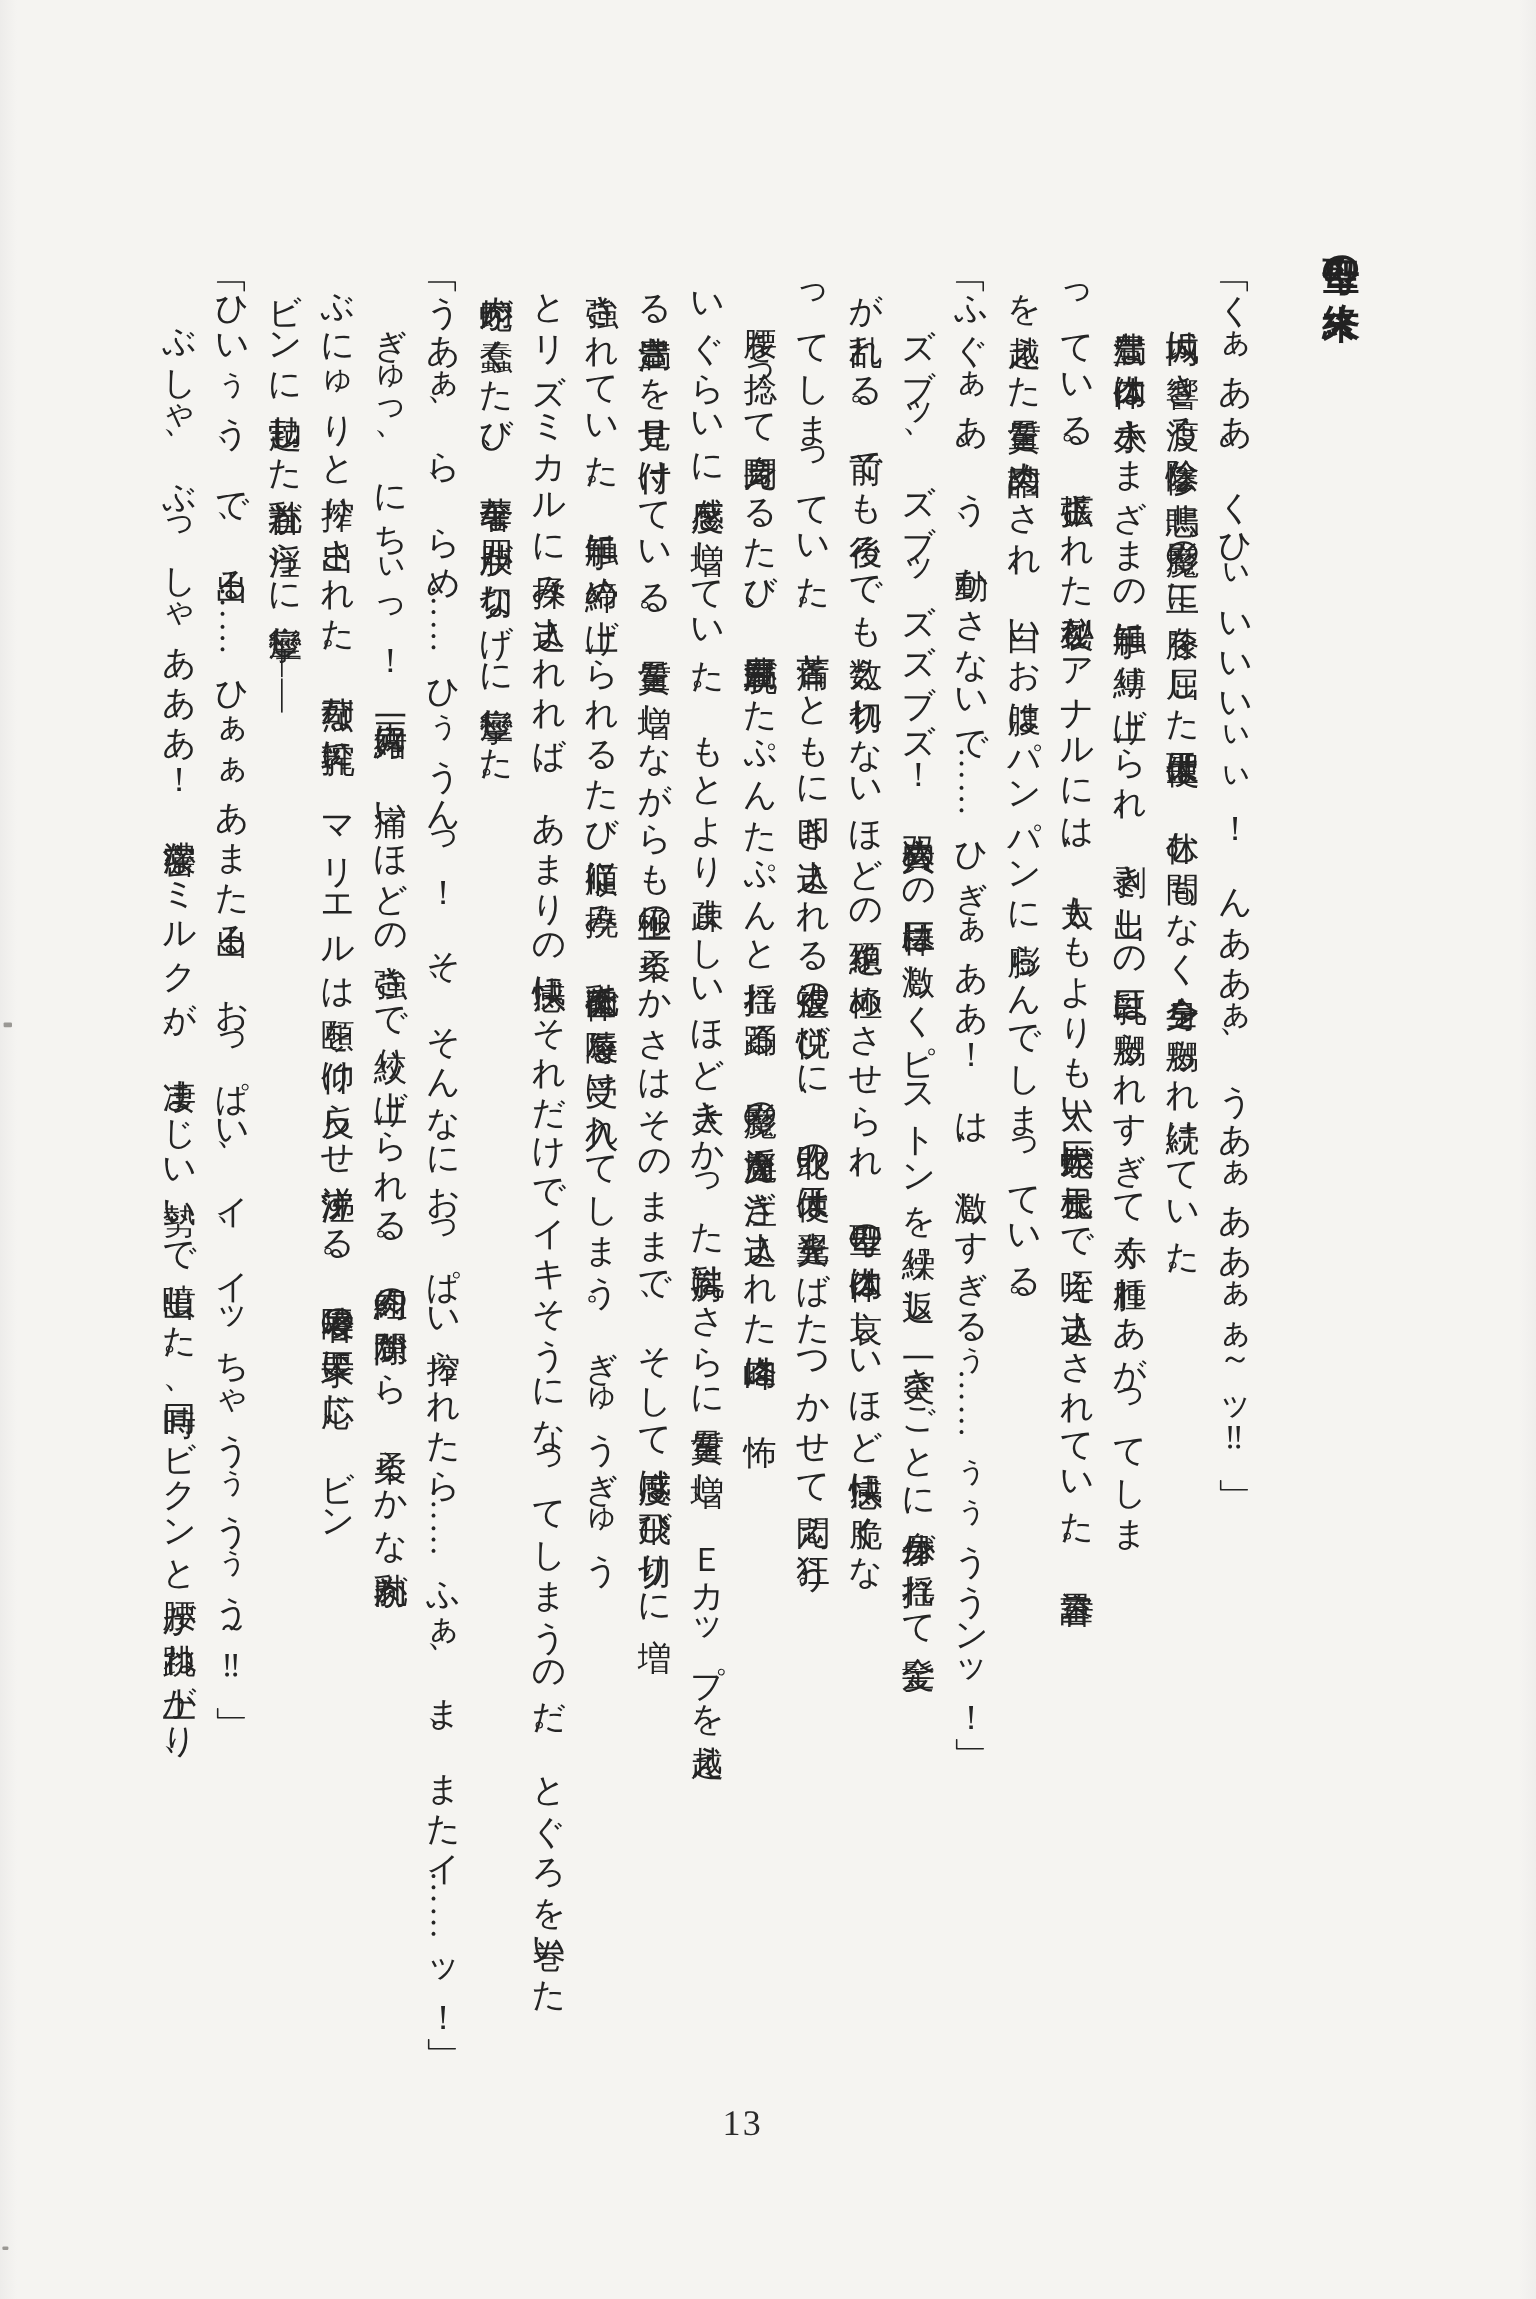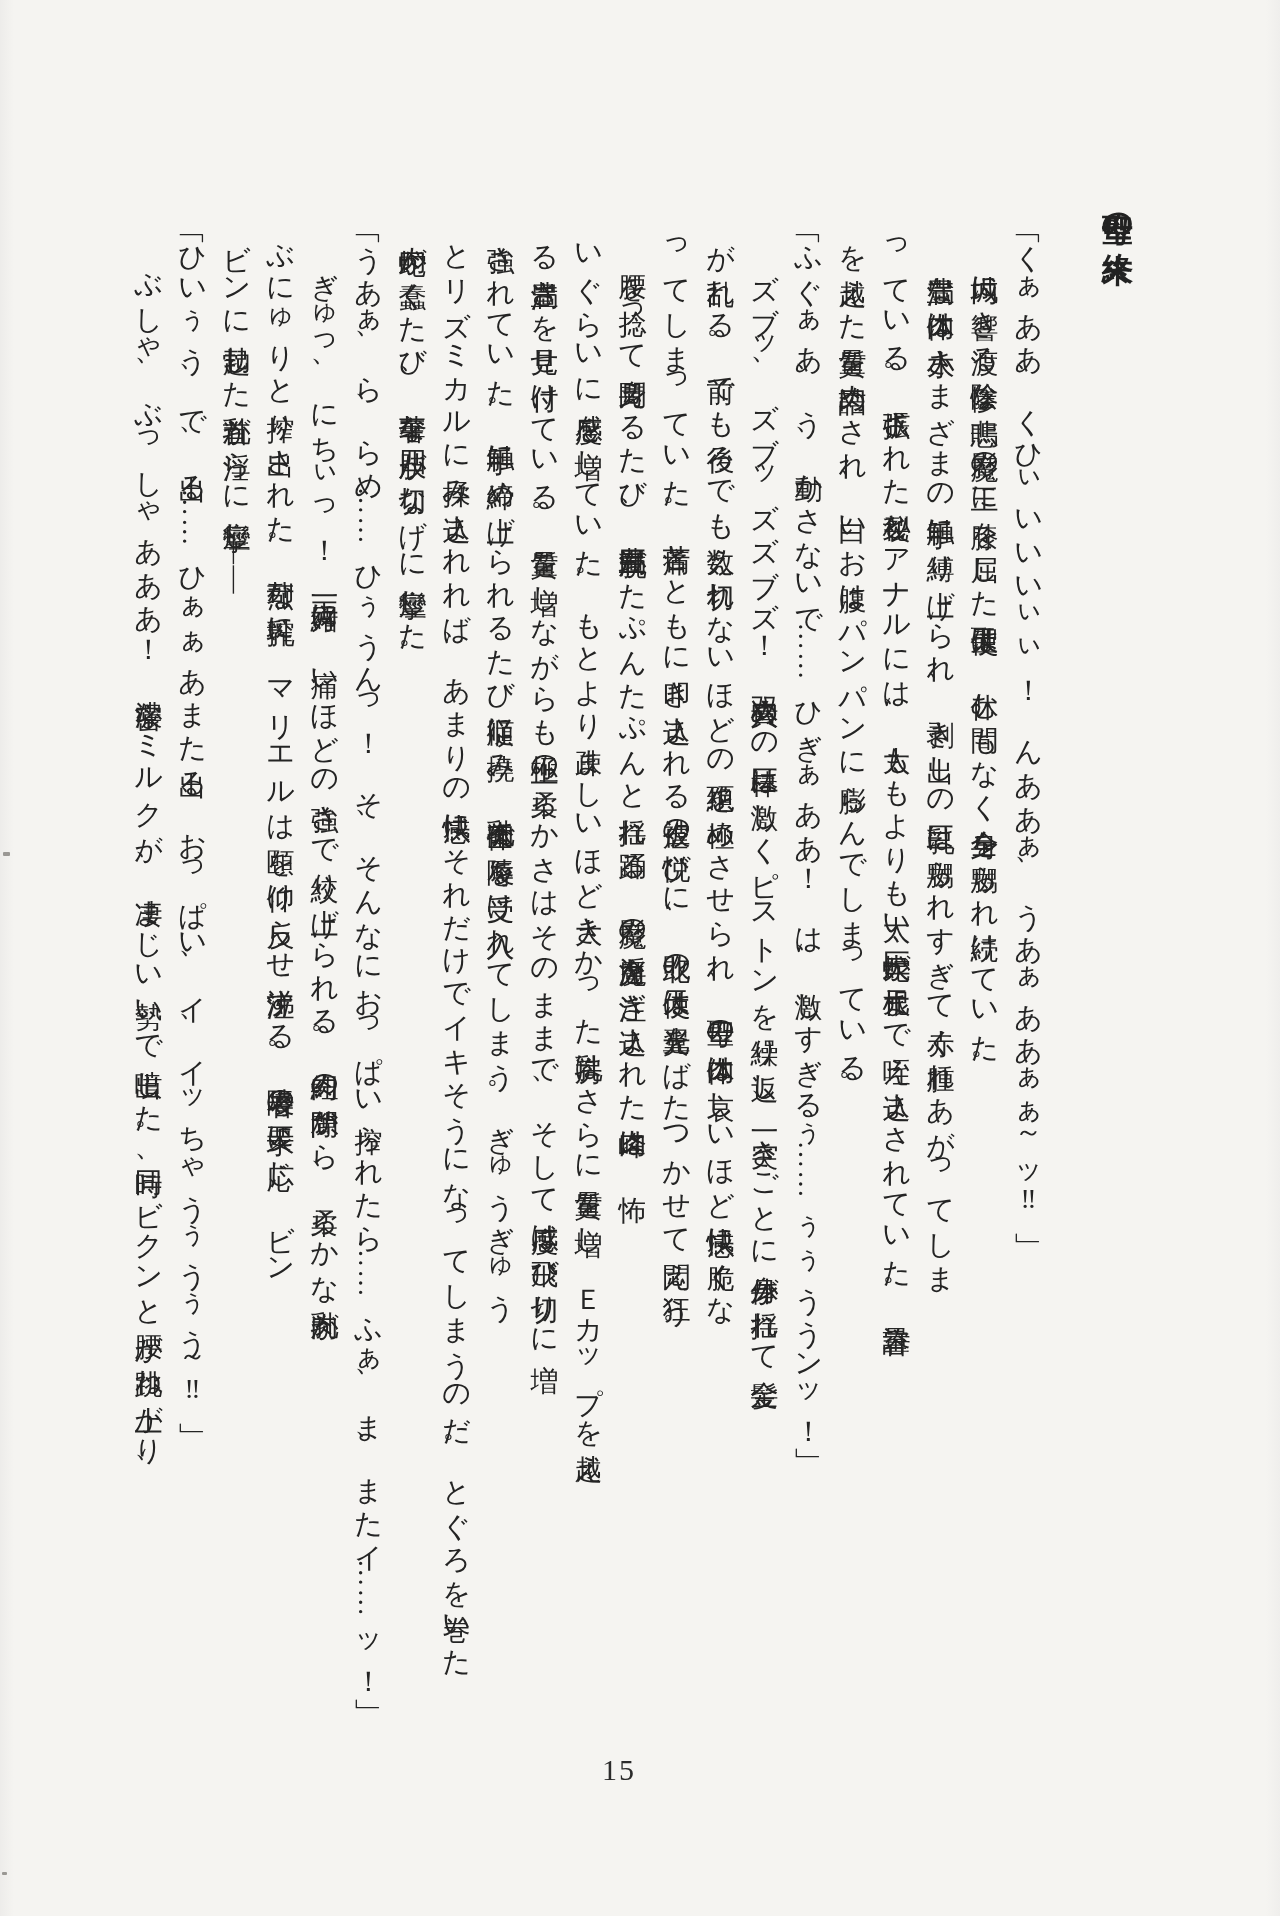--- a/index.html
+++ b/index.html
@@ -91,18 +91,18 @@
       <div class="col">とリズミカルに揉み込まれれば、あまりの快感にそれだけでイキそうになってしまうのだ。とぐろを巻いた</div>
       <div class="col">肉蛇が蠢くたび、華奢な四肢が切なげに痙攣した。</div>
       <div class="col">「うあぁ、ら、らめ……ひぅうんっ！　そ、そんなにおっぱい搾られたら……ふぁ、ま、またイ……ッ！」</div>
       <div class="col indent">ぎゅっ、にちぃっ！　両方一緒に、痛いほどの強さで絞り上げられる。肉紐の隙間から、柔らかな乳肉が</div>
       <div class="col">ぶにゅりと搾り出された。苛烈な搾乳に、マリエルは頤を仰け反らせ涕泣する。陵辱者の要求に応じ、ビン</div>
       <div class="col">ビンに勃起した乳首が淫らに痙攣し――</div>
       <div class="col">「ひいぅう、で、出る……ひぁぁあまた出る、おっぱい、イ、イッちゃうぅうぅう～‼」</div>
       <div class="col indent">ぶしゃ、ぶっしゃあああ！　濃密なミルクが、凄まじい勢いで噴出した。同時、ビクンと腰が跳ね上がり、</div>
     </div>
 
-  <div class="page-number">15</div>
+  <div class="page-number">13</div>
 
   <div class="speck speck-1"></div>
   <div class="speck speck-2"></div>
 
 </div>
 
 </body></html>

